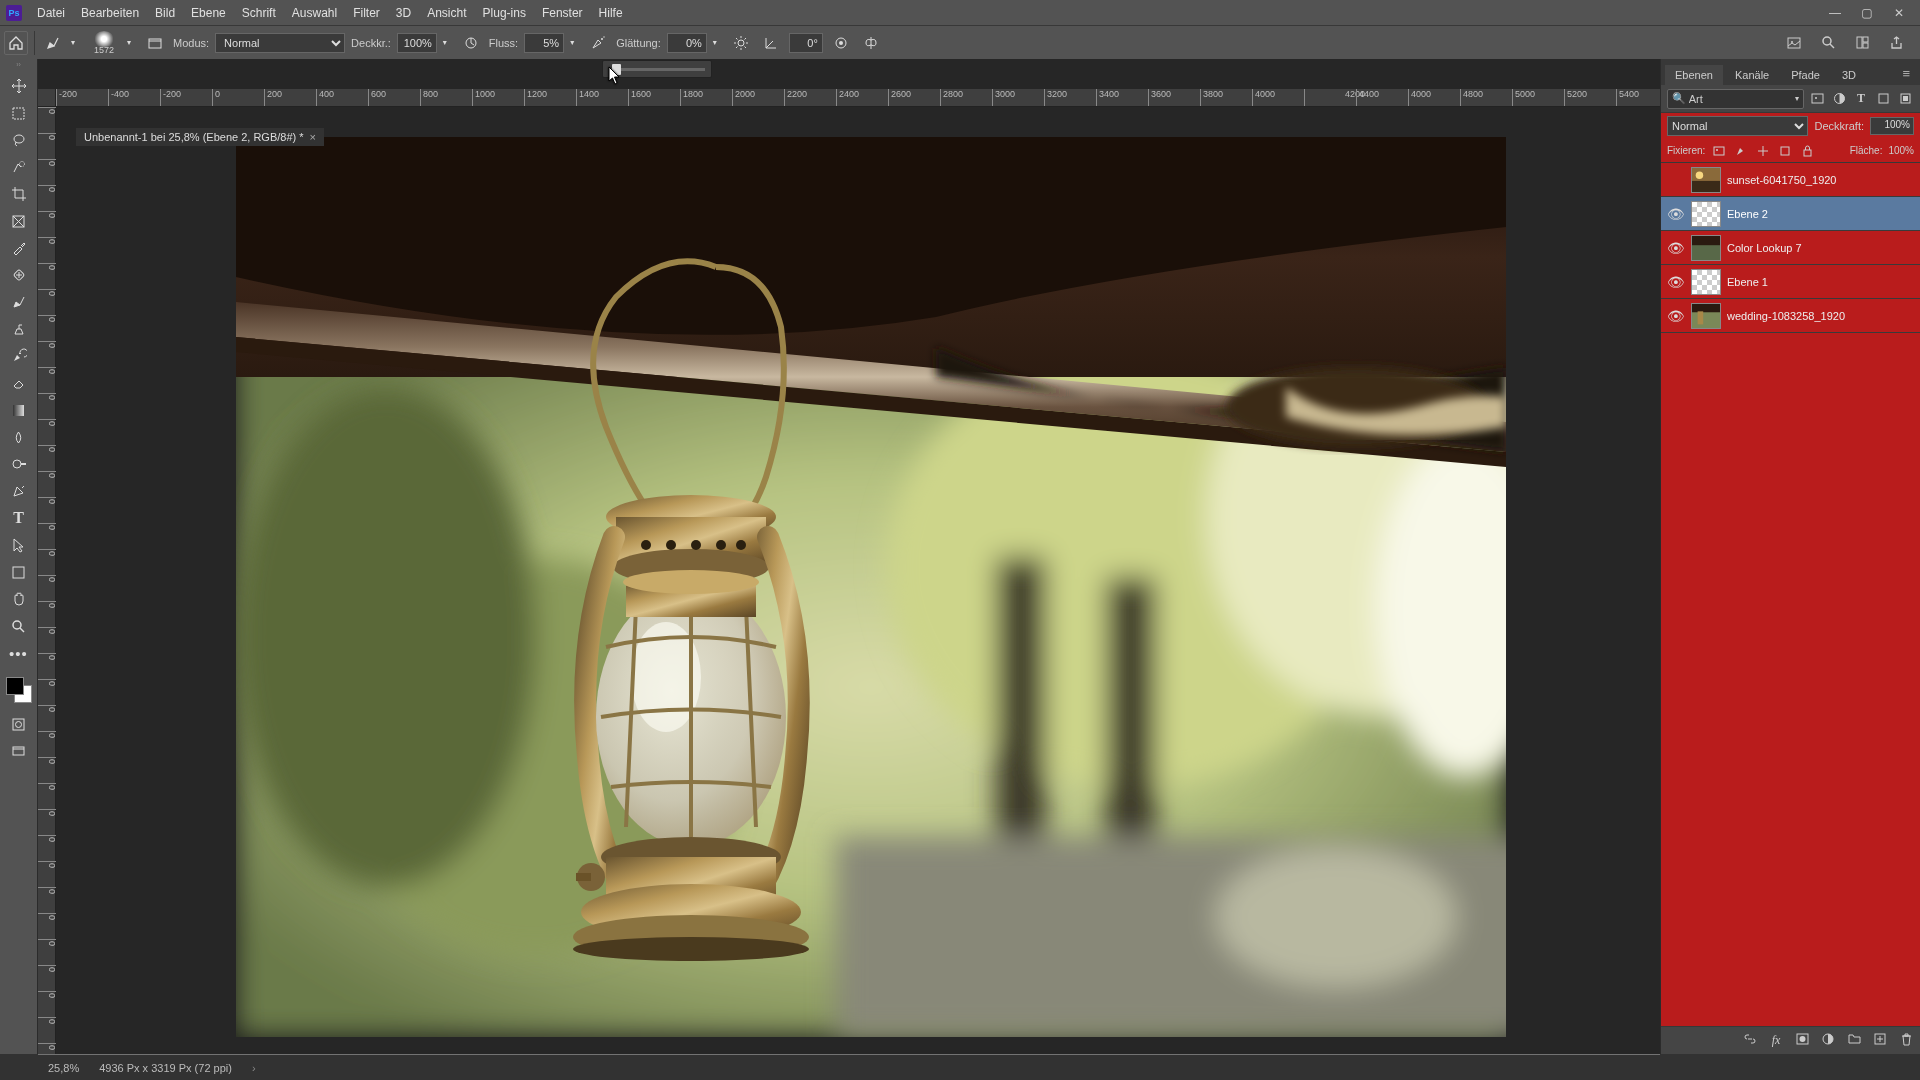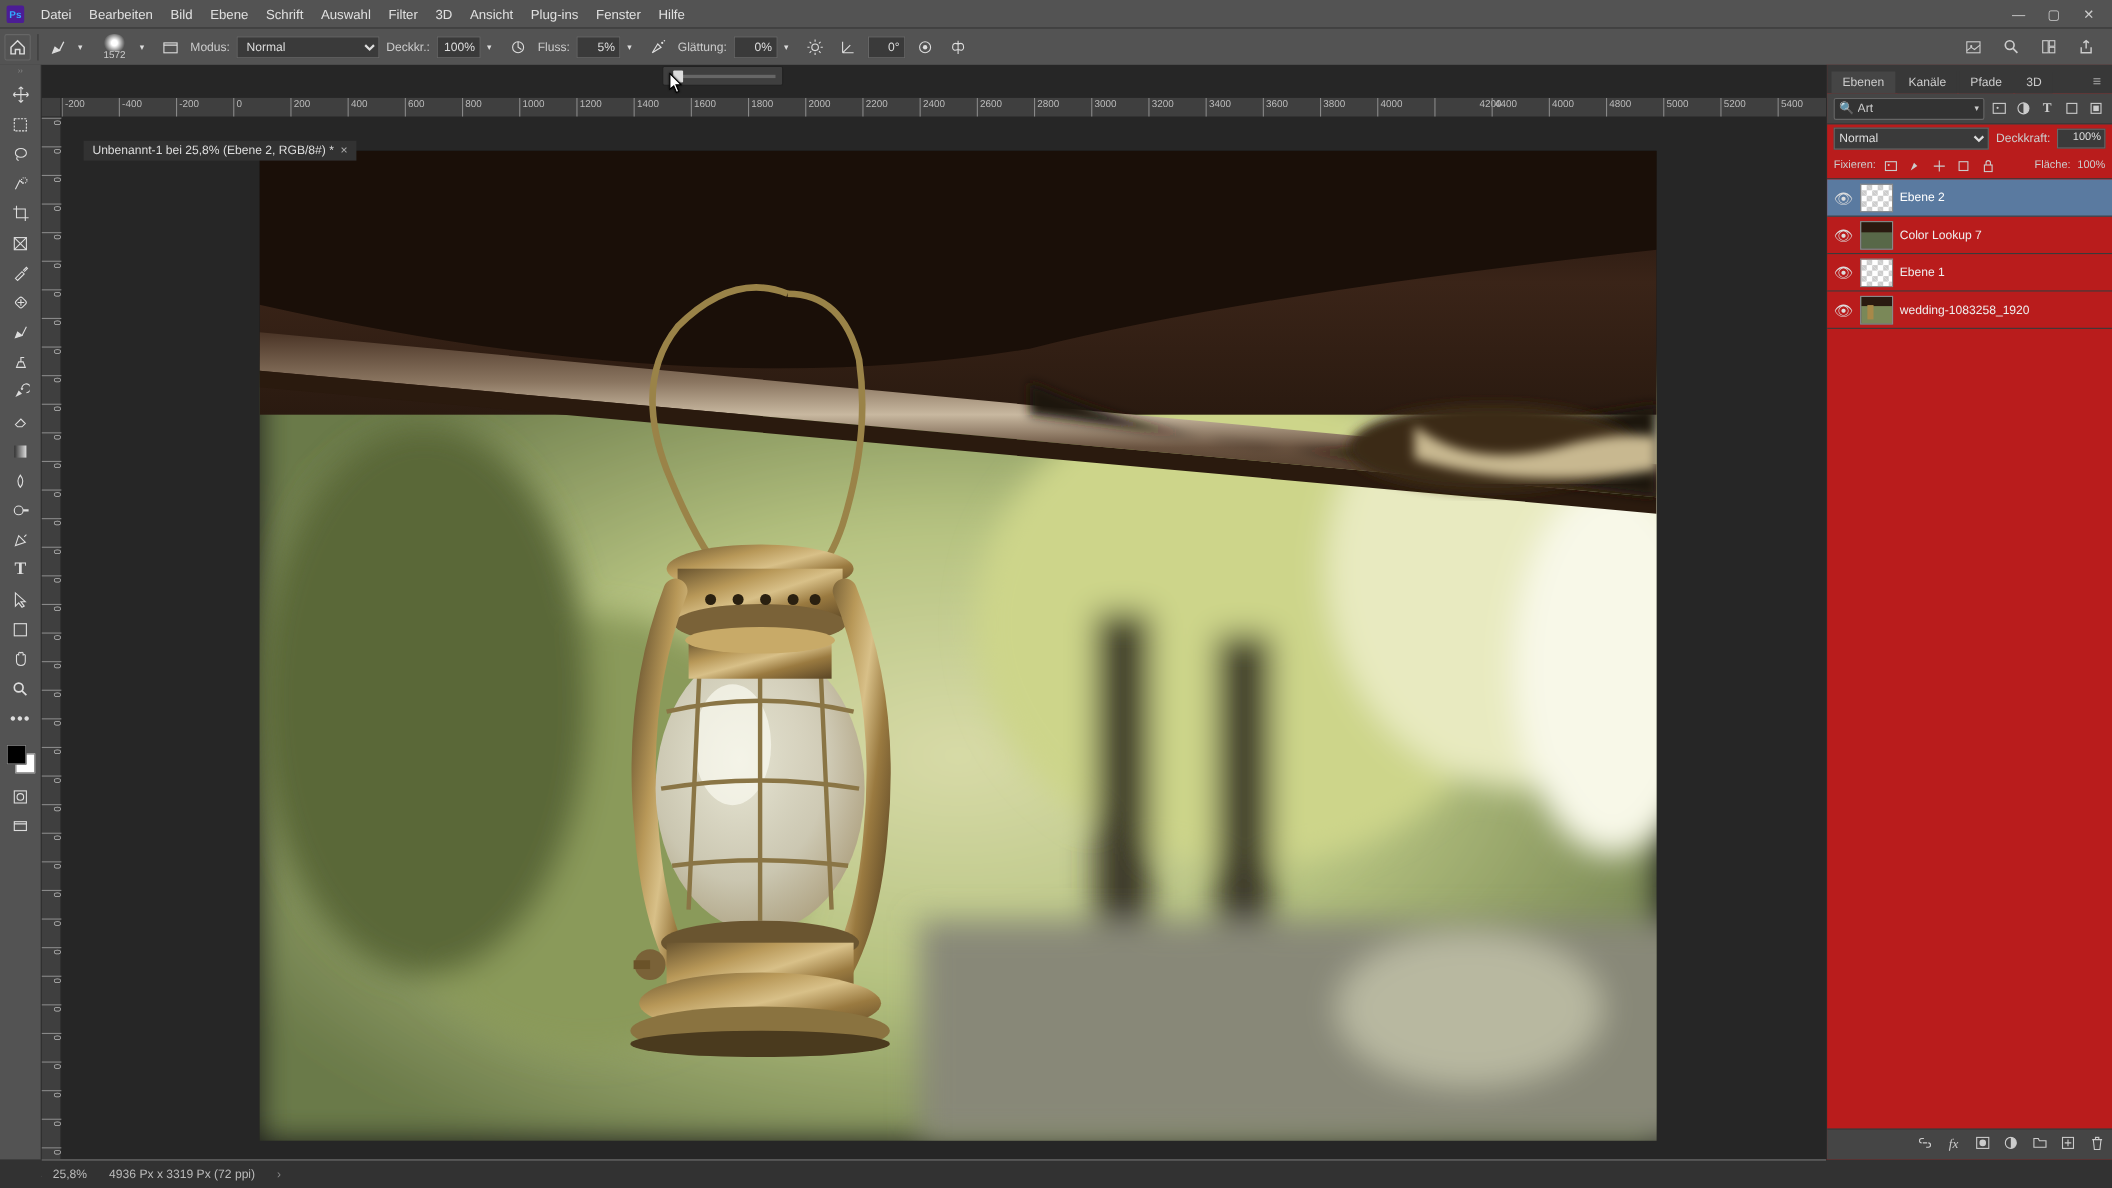--- a/index.html
+++ b/index.html
@@ -627,20 +627,31 @@
     <div class="licon">
         <svg width="11" height="12" viewBox="0 0 11 12">
           <rect x="2" y="5" width="7" height="6" fill="none" stroke="#ccc"></rect>
           <path d="M3.5 5 L3.5 3 A2 2 0 0 1 7.5 3 L7.5 5" fill="none" stroke="#ccc"></path>
         </svg>
       </div>
     <span style="margin-left:auto;">Fläche:</span>
     <div class="pct">100%</div>
   </div>
   <div class="layerlist">
+    <div class="layer">
+      <div class="eye off">👁</div>
+      <div class="thumb">
+          <svg width="30" height="26" viewBox="0 0 30 26">
+            <rect width="30" height="26" fill="#8a6a3a"></rect>
+            <rect y="14" width="30" height="12" fill="#3a2a18"></rect>
+            <circle cx="8" cy="8" r="4" fill="#f8d880"></circle>
+          </svg>
+        </div>
+      <div class="lname">sunset-6041750_1920</div>
+    </div>
     <div class="layer sel">
       <div class="eye">👁</div>
       <div class="thumb checker"></div>
       <div class="lname">Ebene 2</div>
     </div>
     <div class="layer">
       <div class="eye">👁</div>
       <div class="thumb">
           <svg width="30" height="26" viewBox="0 0 30 26">
             <rect width="30" height="26" fill="#586848"></rect>

